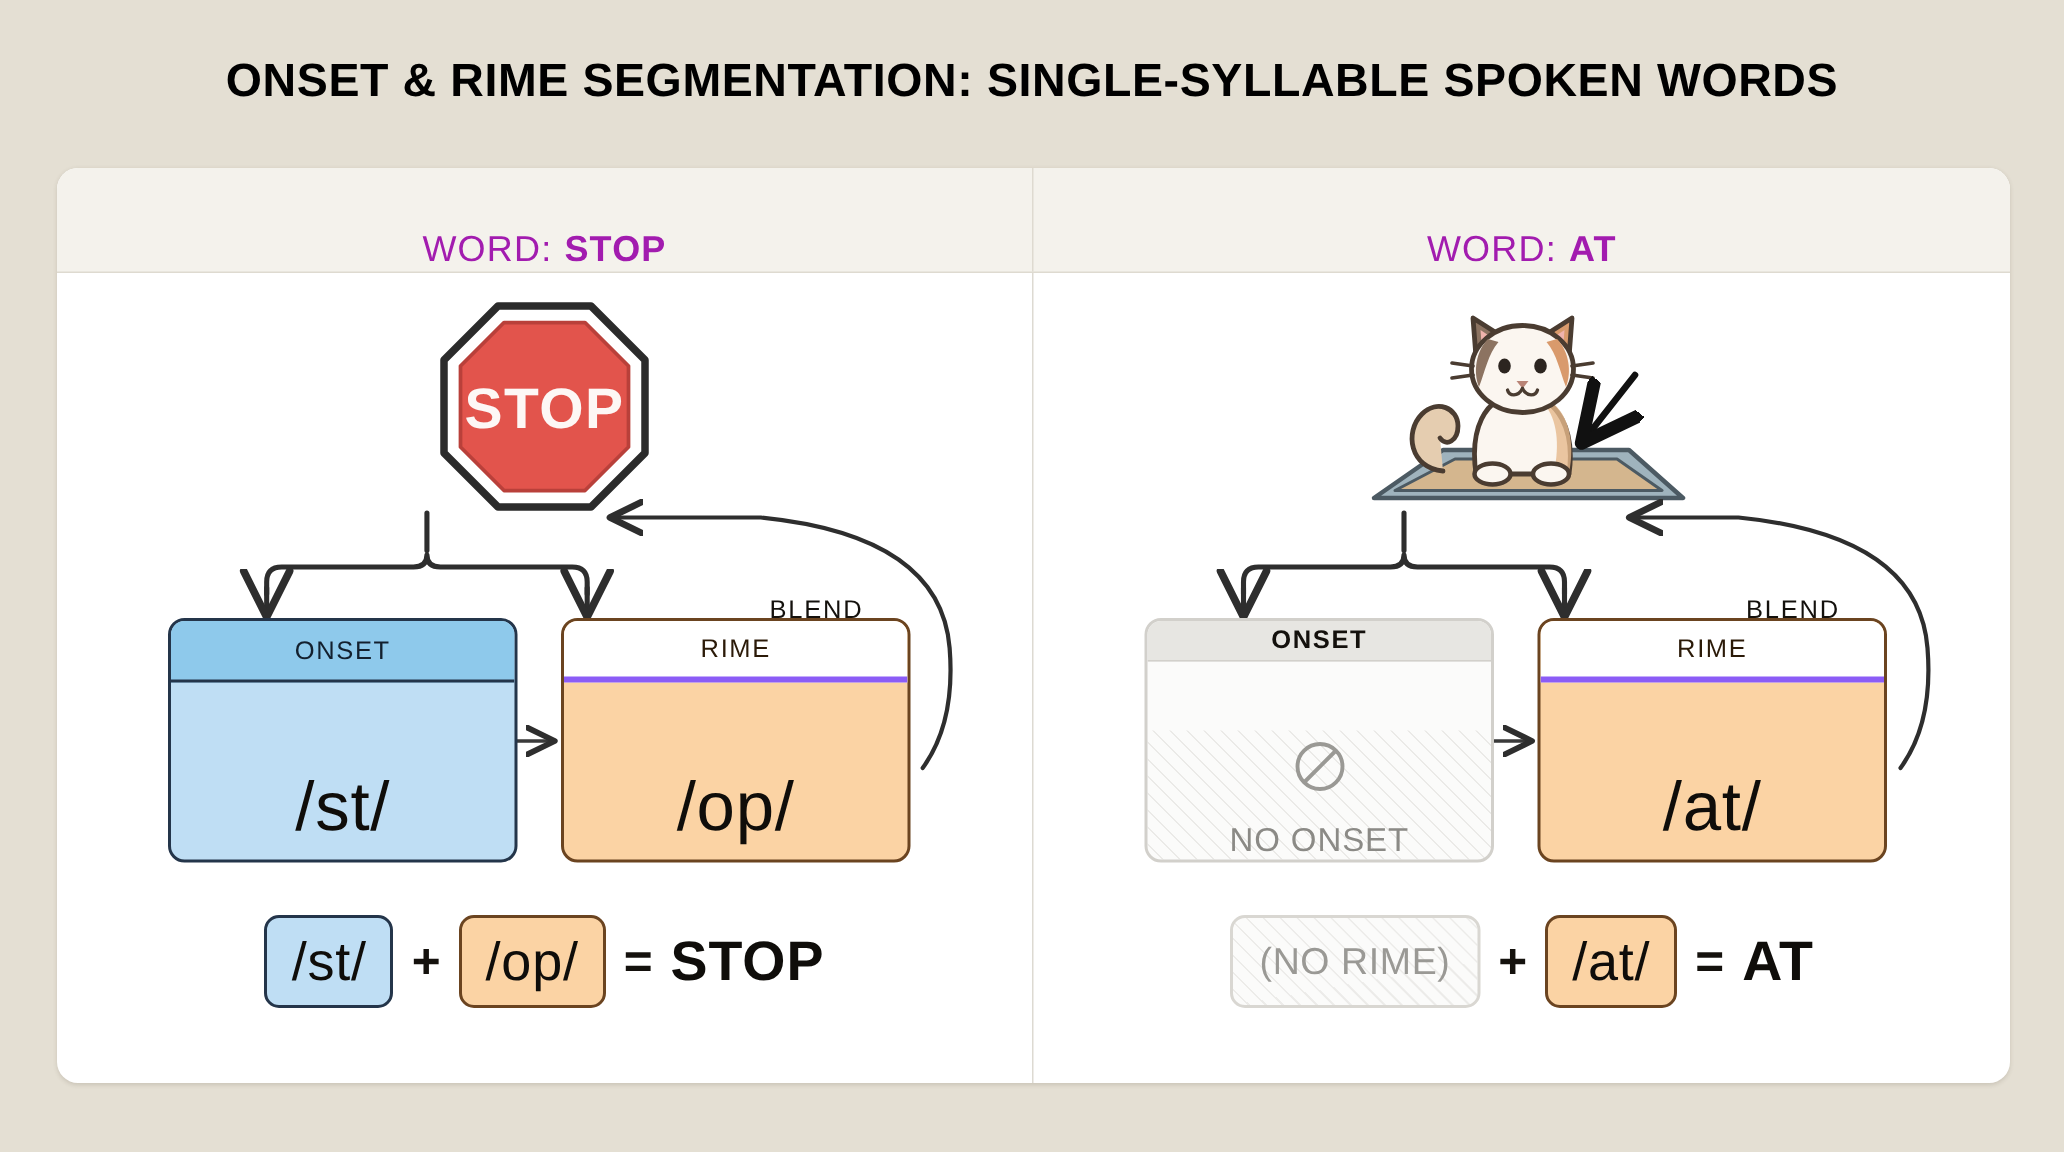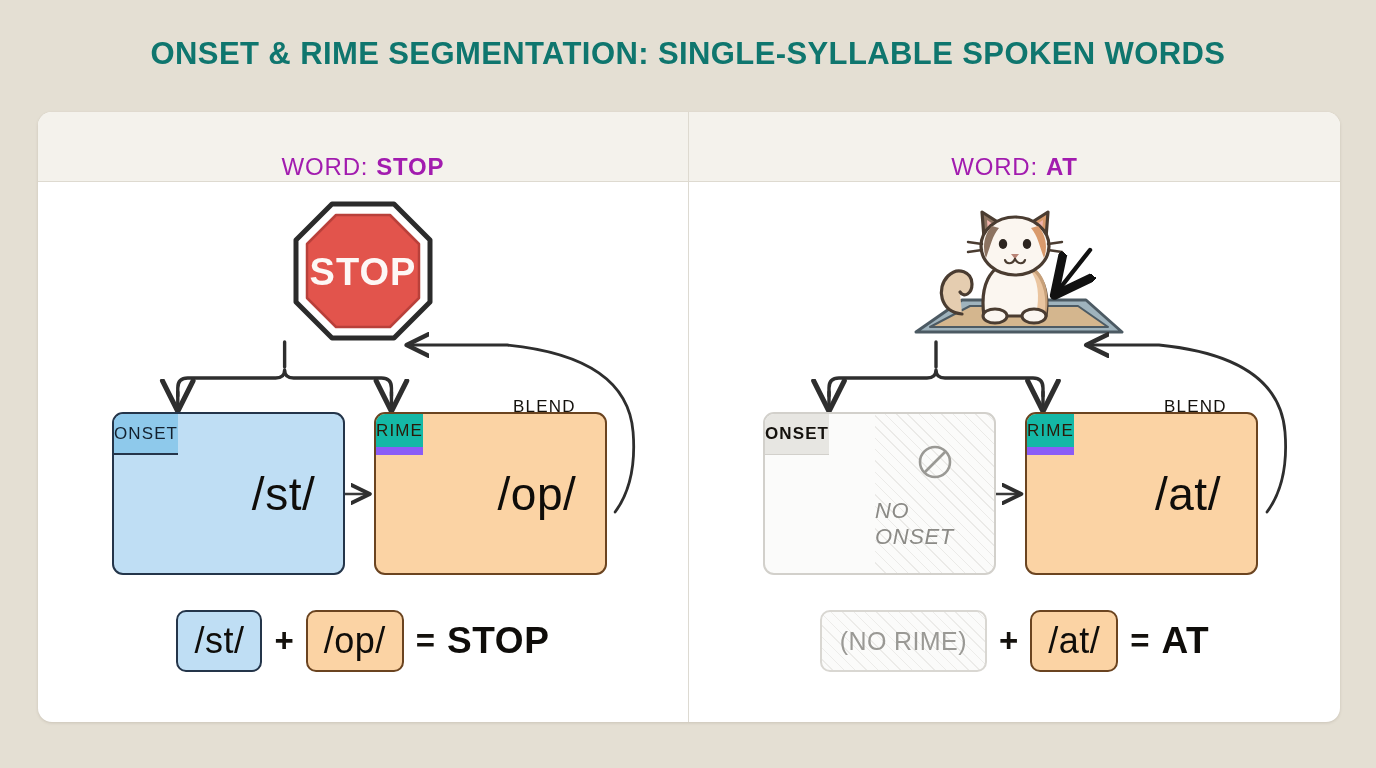--- a/index.html
+++ b/index.html
@@ -21,21 +21,21 @@
   
   .page-title {
     position: absolute;
     top: 36px;
     left: 0;
     width: 1376px;
     text-align: center;
     font-size: 31px;
     font-weight: 700;
     letter-spacing: 0.4px;
-    color: #0f766e;
+    color: #000000;
     white-space: nowrap;
   }
 
   
   .card {
     position: absolute;
     left: 38px;
     top: 112px;
     width: 1302px;
     height: 610px;
@@ -124,21 +124,21 @@
     height: 165px;
   }
 
   .seg-box {
     position: absolute;
     width: 233px;
     height: 163px;
     border-radius: 11px;
     overflow: hidden;
     display: flex;
-    flex-direction: row;
+    flex-direction: column;
     gap: 46px;
   }
   .seg-box .sb-head {
     height: 41px;
     display: flex;
     align-items: center;
     justify-content: center;
     font-size: 17px;
     letter-spacing: 1.1px;
     font-weight: 400;
@@ -167,22 +167,22 @@
   }
   .seg-box.onset .sb-body { color: #0f0d0a; }
 
   
   .seg-box.rime {
     left: 336px;
     border: 2px solid #6b4420;
     background: #fbd3a4;
   }
   .seg-box.rime .sb-head {
-    background: #14b8a6;
-    border-bottom: 8px solid #8b5cf6;
+    background: #ffffff;
+    border-bottom: 4px solid #8b5cf6;
     color: #2b1a08;
   }
   .seg-box.rime .sb-body { color: #0f0d0a; }
 
   
   .seg-box.empty {
     left: 74px;
     border: 2px solid #d2d0cb;
     background: #fbfbfa;
   }
@@ -194,21 +194,20 @@
   }
   .seg-box.empty .sb-body {
     background-image: repeating-linear-gradient(
       45deg,
       rgba(0,0,0,0) 0px,
       rgba(0,0,0,0) 7px,
       rgba(150,145,135,0.16) 7px,
       rgba(150,145,135,0.16) 8px
     );
     gap: 6px;
-    font-style: italic;
   }
   .no-onset-text {
     font-size: 22px;
     letter-spacing: 0.6px;
     color: #8b8a86;
   }
   .ban-icon { display: block; }
 
   
   .eqrow {

